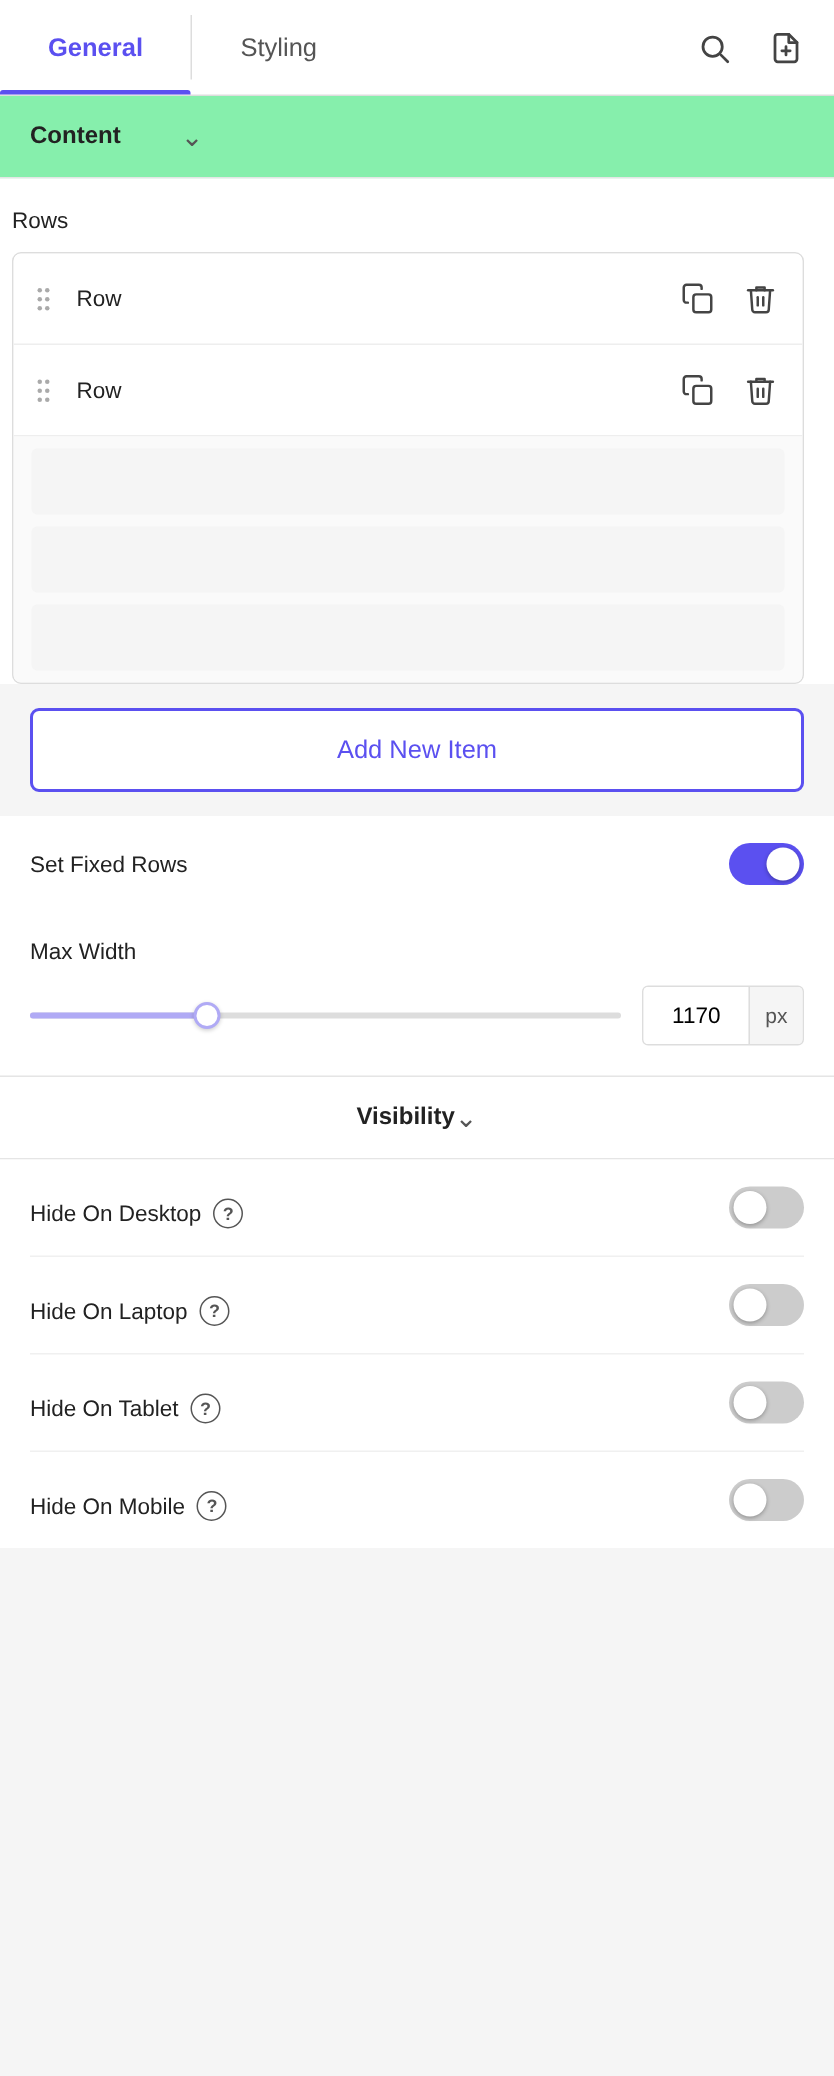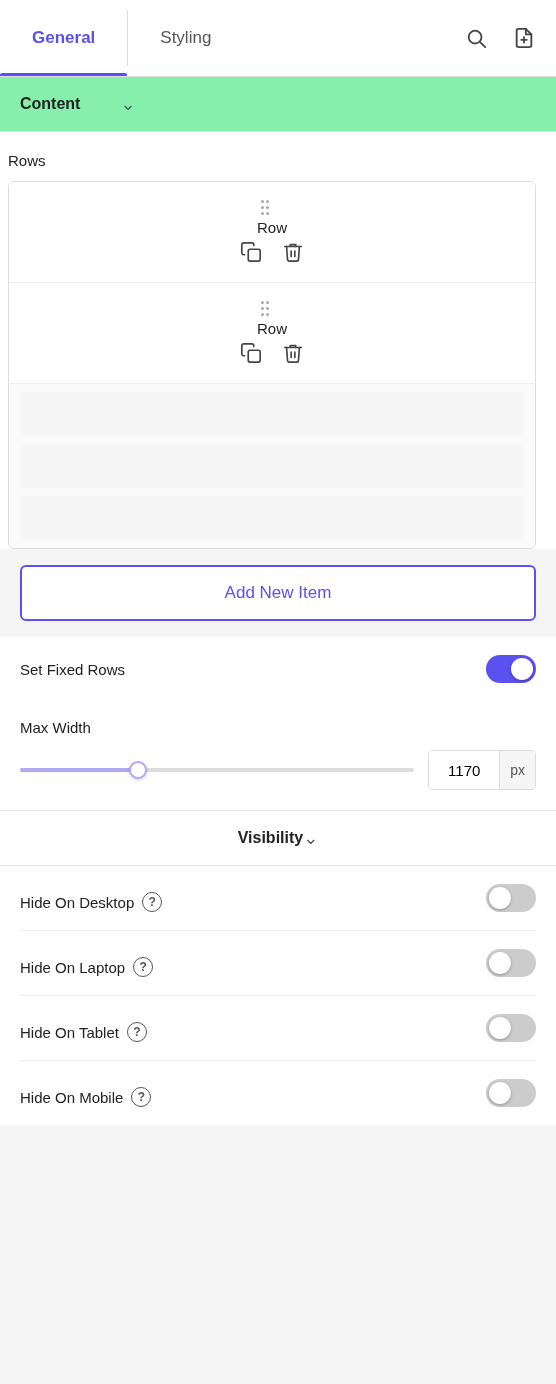--- a/index.html
+++ b/index.html
@@ -11,21 +11,21 @@
       color: #222;
       font-size: 15px;
     }
 
     
     .tabs-bar {
       display: flex;
       align-items: stretch;
       background: #fff;
       border-bottom: 1px solid #ddd;
-      height: 77px;
+      height: 64px;
     }
     .tab-item {
       display: flex;
       align-items: center;
       justify-content: center;
       padding: 0 32px;
       font-size: 17px;
       cursor: pointer;
       position: relative;
       color: #555;
@@ -98,21 +98,20 @@
       border-radius: 6px;
       overflow: hidden;
       background: #fff;
     }
     .row-item {
       display: flex;
       align-items: center;
       padding: 14px 12px;
       border-bottom: 1px solid #eee;
       background: #fff;
-      flex-direction: column;
     }
     .row-item:last-child { border-bottom: none; }
     .drag-handle {
       display: flex;
       flex-direction: column;
       gap: 3px;
       margin-right: 14px;
       cursor: grab;
       padding: 4px;
     }

